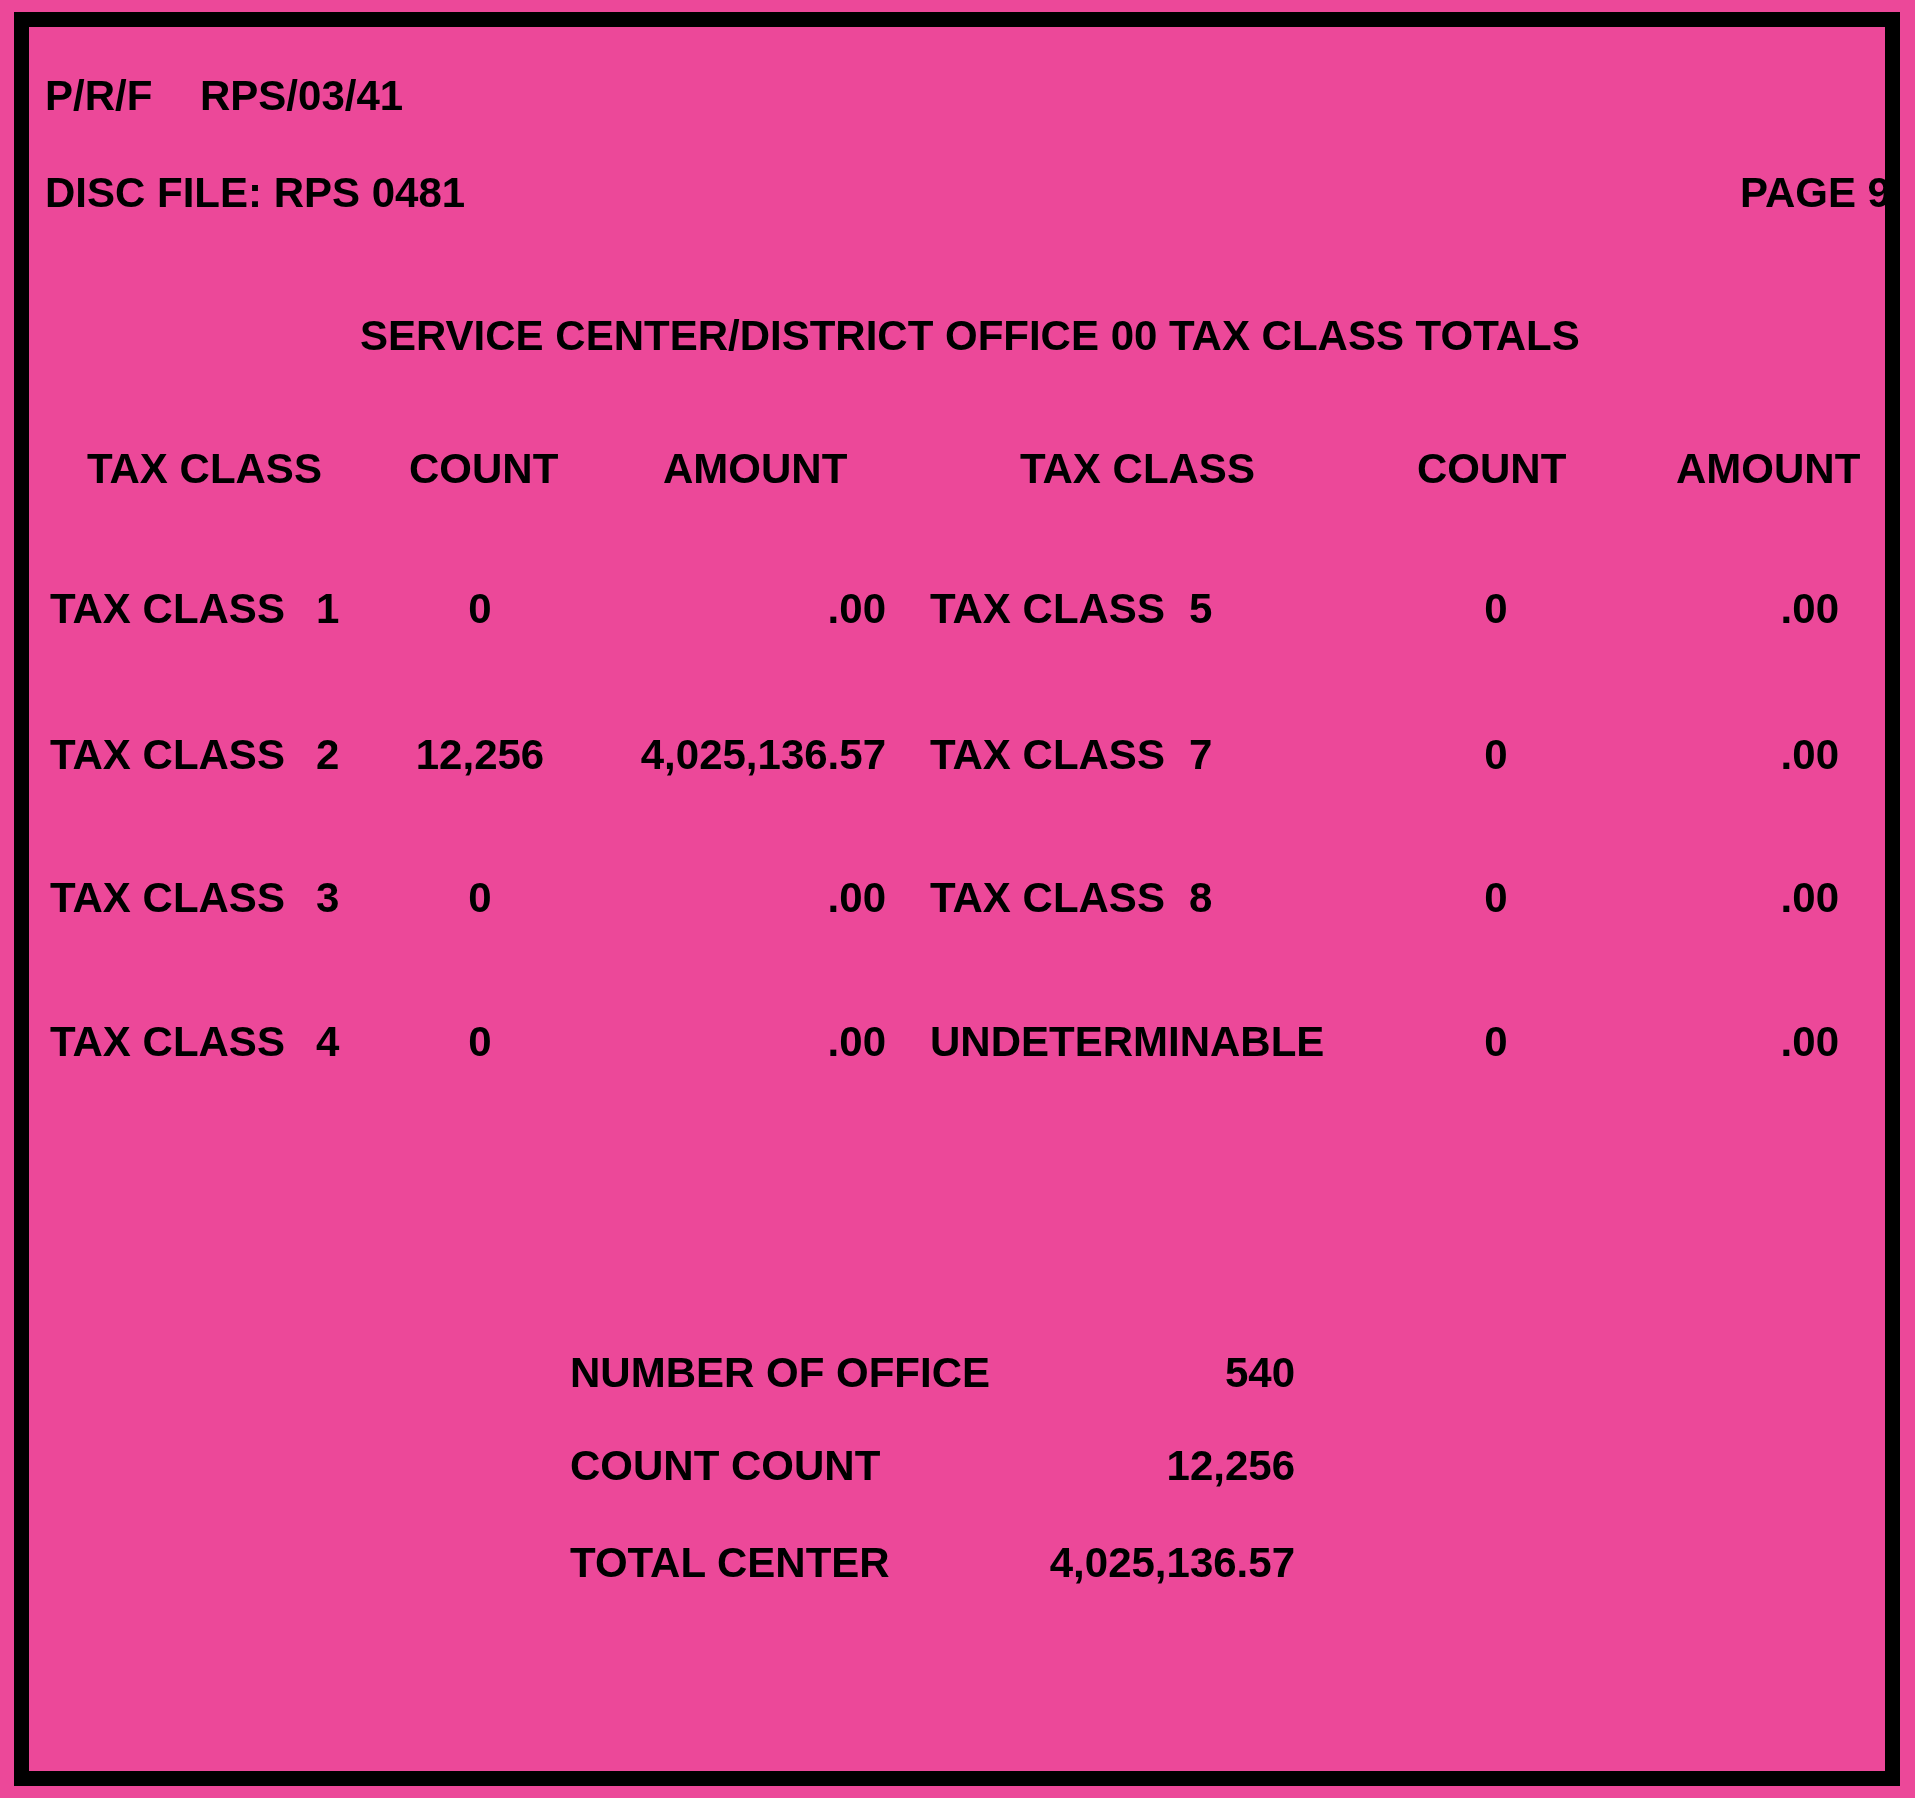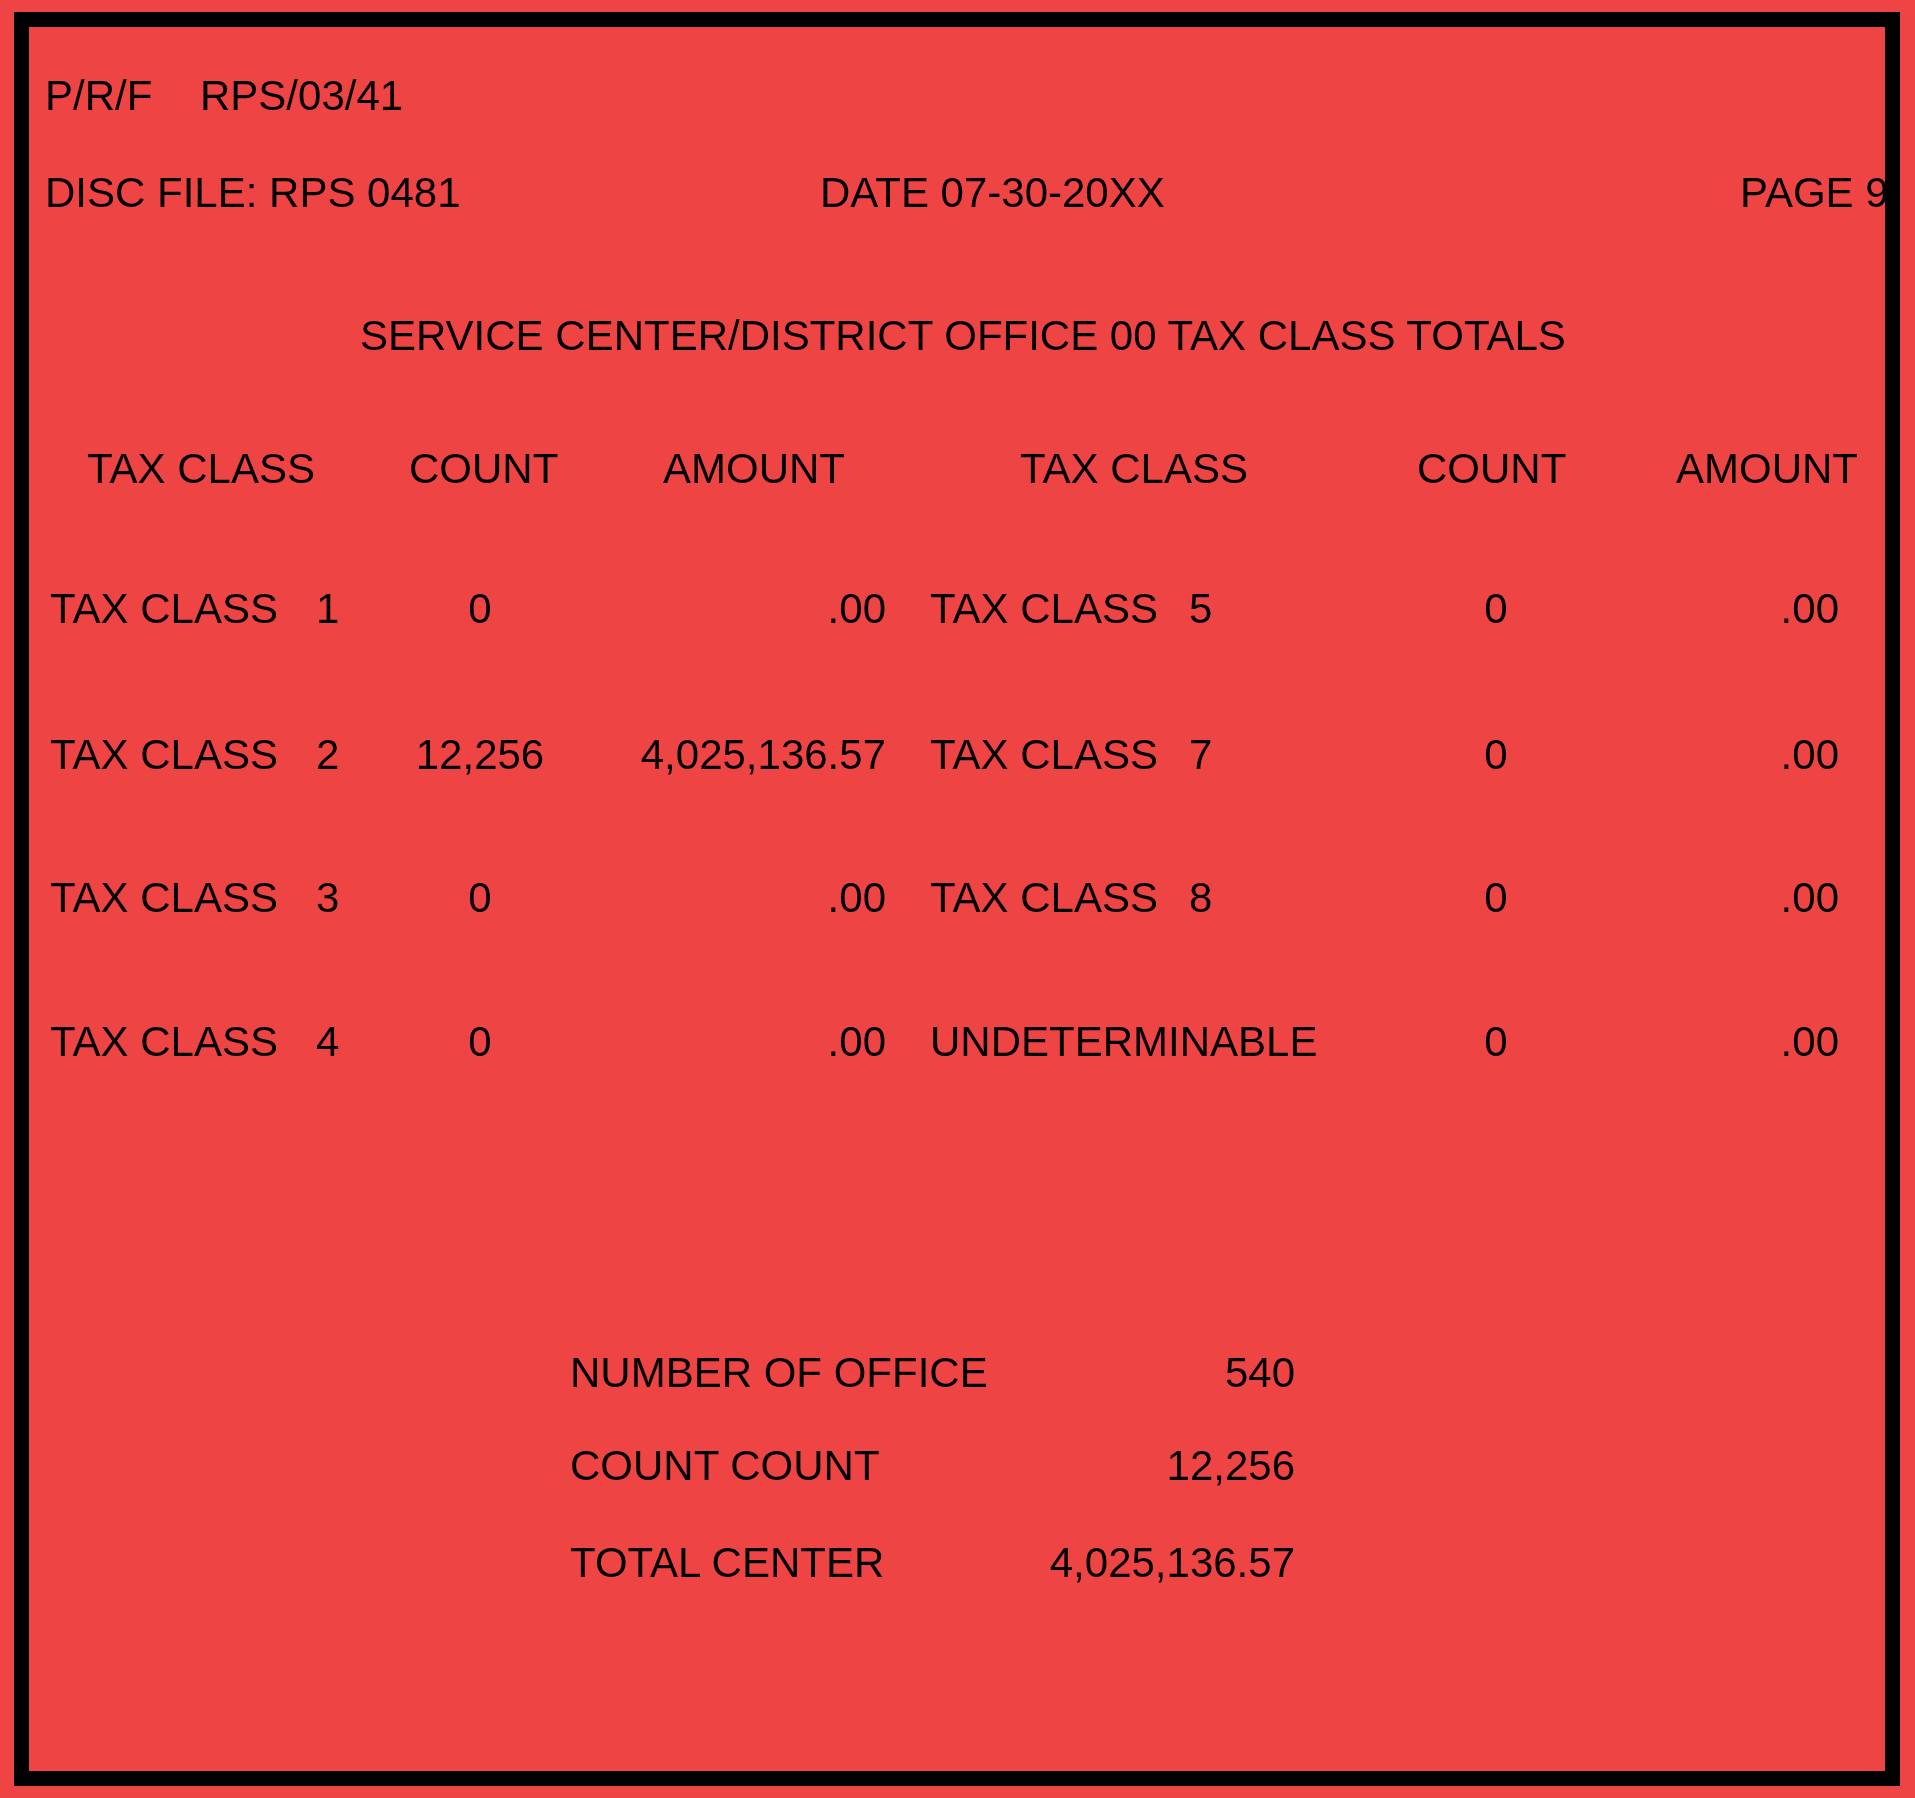--- a/index.html
+++ b/index.html
@@ -4,26 +4,27 @@
 <style>
   html, body {
     margin: 0;
     padding: 0;
     background: #ffffff;
   }
   .page {
     position: relative;
     width: 1915px;
     height: 1798px;
-    background: #ef4444;
+    background: #ec4899;
     font-family: "Liberation Sans", sans-serif;
     font-size: 42px;
     line-height: 1;
     color: #000000;
     overflow: hidden;
+    font-weight: bold;
   }
   .frame {
     position: absolute;
     left: 14px;
     top: 12px;
     width: 1886px;
     height: 1774px;
     border: 15px solid #000000;
     box-sizing: border-box;
   }
@@ -46,21 +47,20 @@
 <div class="page">
   <div class="frame"></div>
 
   <div class="line" style="top:75px">
     <span class="t" style="left:45px">P/R/F</span>
     <span class="t" style="left:200px">RPS/03/41</span>
   </div>
 
   <div class="line" style="top:172px">
     <span class="t" style="left:45px">DISC FILE: RPS 0481</span>
-    <span class="t" style="left:820px">DATE 07-30-20XX</span>
     <span class="t" style="left:1740px">PAGE 9</span>
   </div>
 
   <div class="line" style="top:315px">
     <span class="t" style="left:360px">SERVICE CENTER/DISTRICT OFFICE 00 TAX CLASS TOTALS</span>
   </div>
 
   <div class="line" style="top:448px">
     <span class="t" style="left:87px">TAX CLASS</span>
     <span class="t" style="left:409px">COUNT</span>

